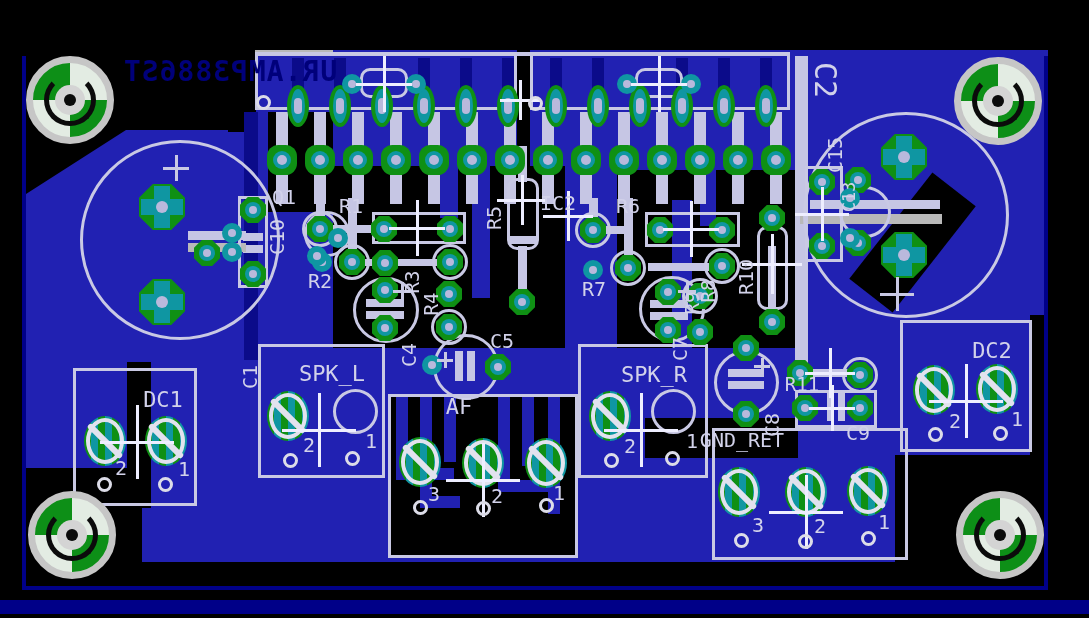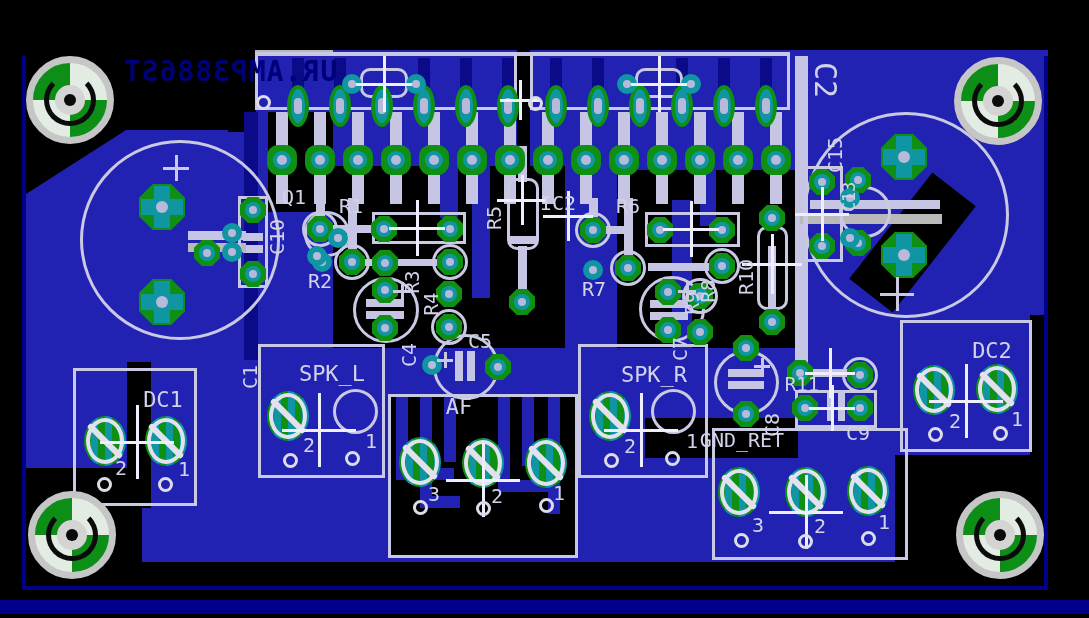--- a/index.html
+++ b/index.html
@@ -57,28 +57,28 @@
   .title{color:#00007a;font-size:28px;font-weight:bold;letter-spacing:1px}
   .z1{z-index:1}.z2{z-index:2}.z3{z-index:3}.z10{z-index:10}.z20{z-index:20}.z25{z-index:25}.z50{z-index:50}
 </style>
 </head>
 <body>
 
 <div id="pcb">
 
   <div class="lbl mir title" style="left:230px;top:72px">UR.AMP3886ST</div>
 
-  <div class="lbl" style="left:294px;top:197px">Q1</div>
+  <div class="lbl" style="left:284px;top:197px">Q1</div>
   <div class="lbl v" style="left:277px;top:237px">C10</div>
   <div class="lbl" style="left:351px;top:206px">R1</div>
   <div class="lbl" style="left:320px;top:281px">R2</div>
   <div class="lbl v" style="left:412px;top:282px;font-size:19px">R3</div>
   <div class="lbl v" style="left:431px;top:304px;font-size:19px">R4</div>
   <div class="lbl v" style="left:409px;top:355px">C4</div>
-  <div class="lbl" style="left:480px;top:341px">C5</div>
+  <div class="lbl" style="left:502px;top:341px">C5</div>
   <div class="lbl v" style="left:494px;top:218px">R5</div>
   <div class="lbl" style="left:558px;top:203px">IC2</div>
   <div class="lbl" style="left:628px;top:206px">R6</div>
   <div class="lbl" style="left:594px;top:289px">R7</div>
   <div class="lbl v" style="left:708px;top:291px;font-size:19px">R8</div>
   <div class="lbl v" style="left:692px;top:303px;font-size:19px">R9</div>
   <div class="lbl v" style="left:746px;top:277px">R10</div>
   <div class="lbl v" style="left:680px;top:349px">C7</div>
   <div class="lbl v" style="left:772px;top:425px">C8</div>
   <div class="lbl vcw" style="left:825px;top:80px;font-size:30px">C2</div>

